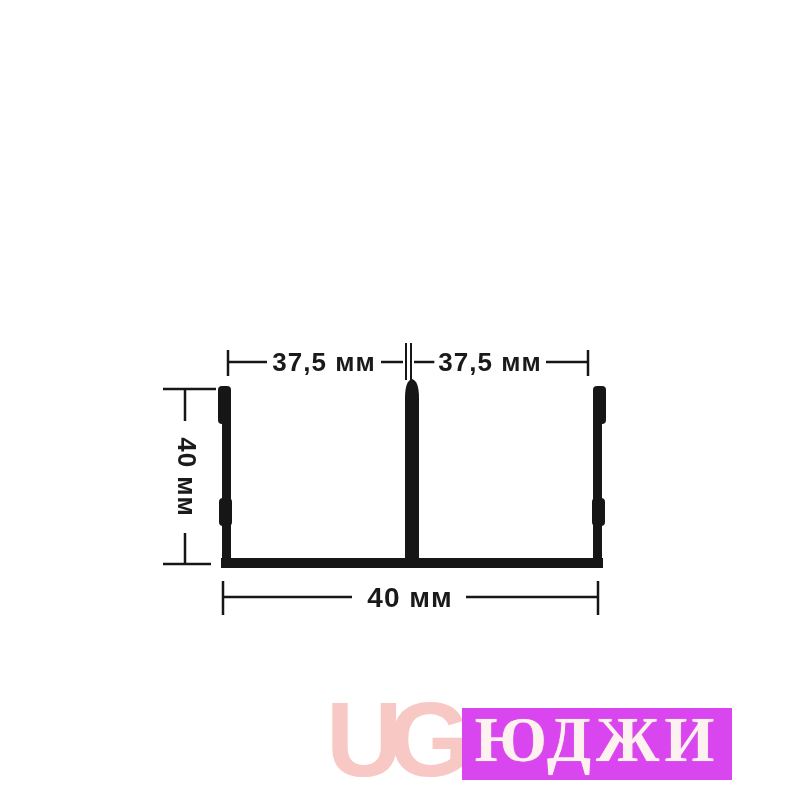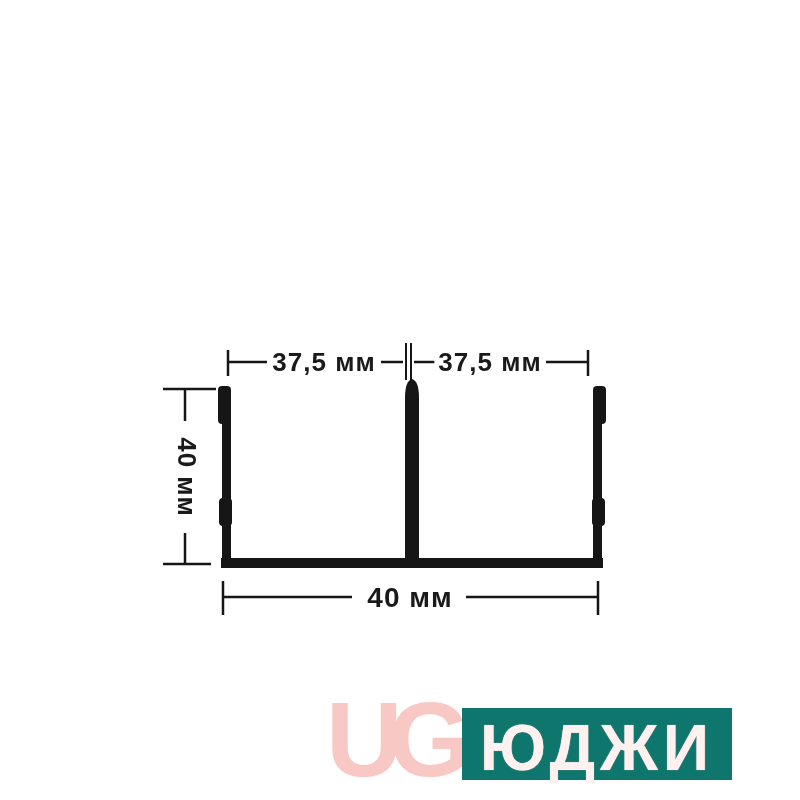--- a/index.html
+++ b/index.html
@@ -36,22 +36,22 @@
     font-size:106px;
     font-weight:bold;
     color:#f8c8c4;
     letter-spacing:-14px;
     line-height:1.0;
   }
   .wm-box{
     position:absolute;
     left:462px;top:656px;
     width:270px;height:72px;
-    background:#0f766e;
-    display:flex;align-items:flex-end;justify-content:center;
+    background:#d946ef;
+    display:flex;align-items:flex-start;justify-content:center;font-family:Liberation Serif, serif;
   }
   .wm-brand{
     font-size:64px;
     font-weight:bold;
     color:#fdf2f0;
     letter-spacing:5px;
     line-height:1;
     text-shadow:0 0 1px #f6beba;
   }
 </style>

